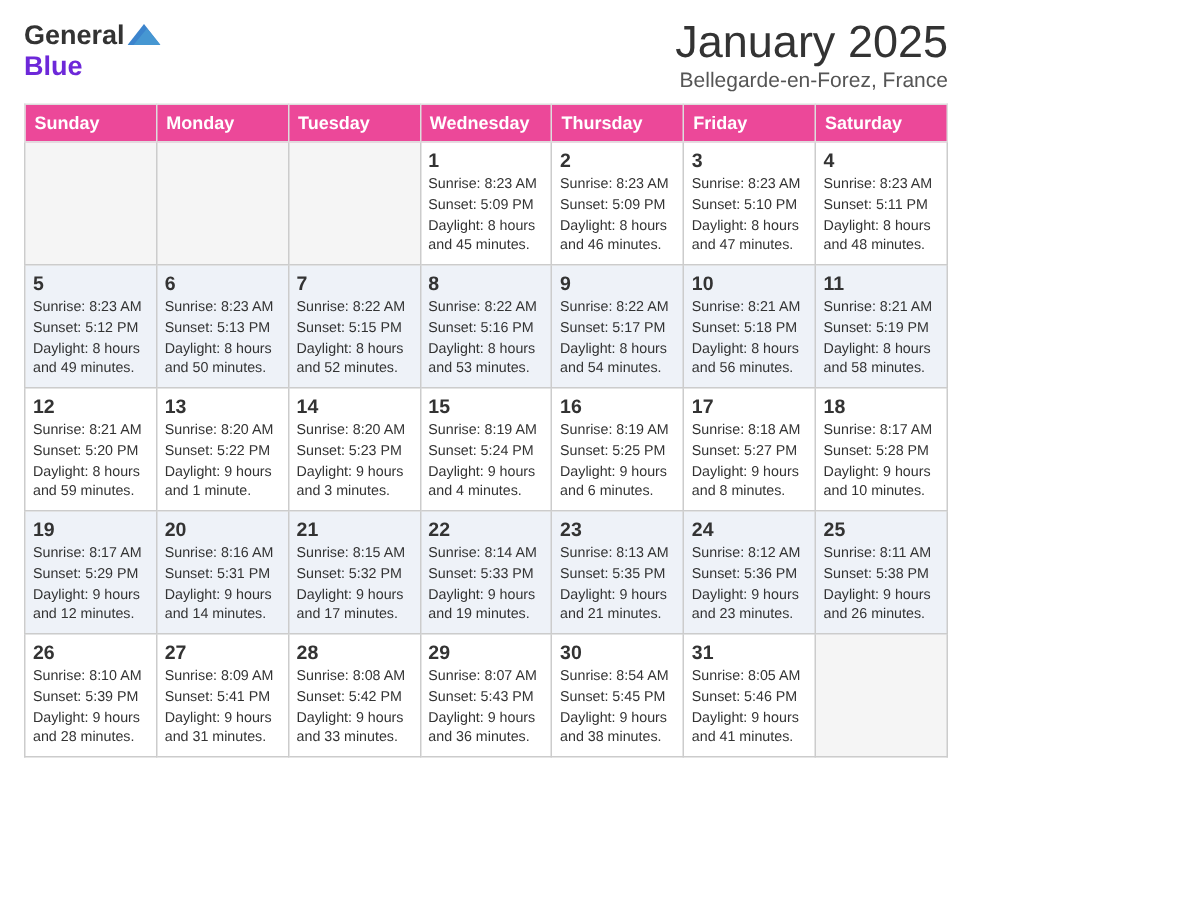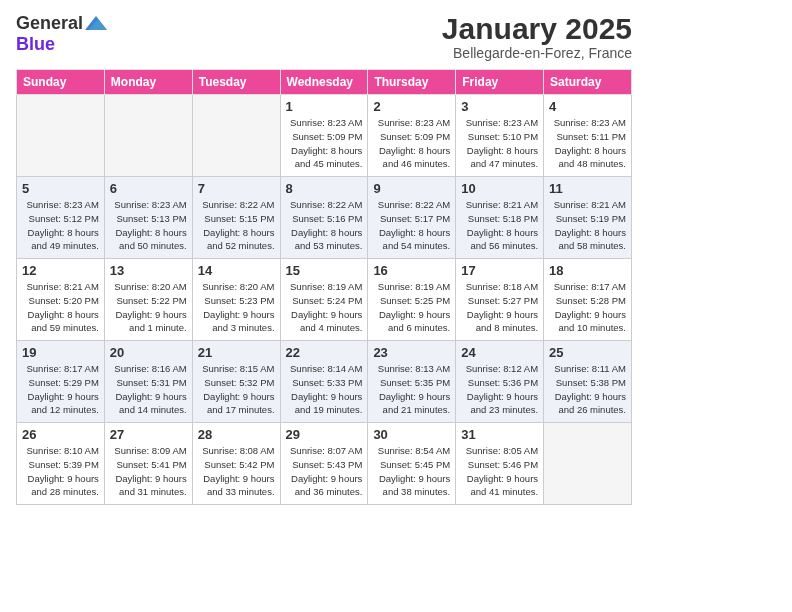--- a/index.html
+++ b/index.html
@@ -43,21 +43,21 @@
     .logo-icon {
       width: 22px;
       height: 22px;
       margin-left: 2px;
     }
     .title-block {
       text-align: right;
     }
     .month-title {
       font-size: 30px;
-      font-weight: bold;
+      font-weight: normal;
       color: #333;
       line-height: 1.1;
       margin-left: 40px;
     }
     .location {
       font-size: 14px;
       color: #555;
     }
     .calendar {
       width: 100%;
@@ -89,21 +89,20 @@
       font-size: 13px;
       font-weight: bold;
       color: #333;
       display: block;
       margin-bottom: 2px;
     }
     .day-info {
       line-height: 1.45;
       font-size: 9.5px;
       color: #333;
-      text-align: right;
     }
     .alt-row td {
       background: #eef2f8;
     }
   </style>
 </head>
 <body>
 
 <div class="page">
   <div class="header">

